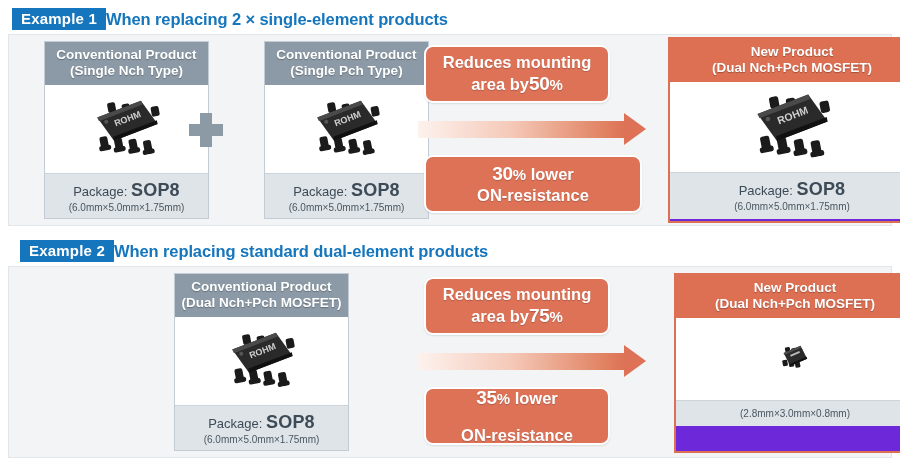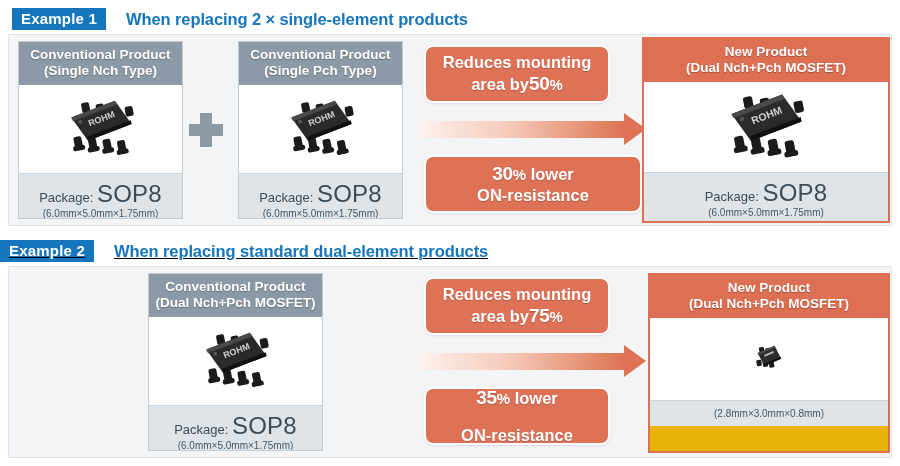--- a/index.html
+++ b/index.html
@@ -5,21 +5,21 @@
   * { box-sizing: border-box; margin: 0; padding: 0; }
   body {
     width: 900px; height: 466px;
     background: #ffffff;
     font-family: "Liberation Sans", sans-serif;
     overflow: hidden;
   }
   .page { position: relative; width: 900px; height: 466px; }
 
   
-  .ex-header { display: flex; align-items: center; gap: 20px; }
+  .ex-header { display: flex; align-items: center; gap: 0; }
   .ex-badge {
     background: #1576bd;
     color: #ffffff;
     font-size: 15px;
     font-weight: bold;
     padding: 3px 9px 4px 9px;
     letter-spacing: .2px;
     line-height: 1;
     white-space: nowrap;
   }
@@ -35,23 +35,24 @@
   .band {
     position: absolute;
     left: 8px; right: 8px;
     background: #f2f4f6;
     border: 1px solid #e2e6ea;
   }
 
   
   .panel {
     position: absolute;
-    background: #eab308;
+    background: #6d28d9;
     border: 1px solid #c3ccd4;
     overflow: hidden;
+    margin-left: 26px;
   }
   .panel.new { border: 2px solid #dd6f52; }
 
   .panel-head {
     background: #8b9aa6;
     color: #ffffff;
     text-align: center;
     font-weight: bold;
     font-size: 13.5px;
     line-height: 1.18;
@@ -67,21 +68,21 @@
     justify-content: center;
   }
 
   .panel-foot {
     background: #dfe4e8;
     border-top: 1px solid #ccd3d9;
     text-align: center;
     padding: 6px 2px 7px 2px;
   }
   .pkg-line { color: #3d4b57; font-size: 13px; line-height: 1.15; white-space: nowrap; }
-  .pkg-line .pkg-name { font-size: 24px; font-weight: normal; letter-spacing: .2px; }
+  .pkg-line .pkg-name { font-size: 18px; font-weight: bold; letter-spacing: .2px; }
   .dims { color: #4a5760; font-size: 10px; margin-top: 1px; white-space: nowrap; }
 
   
   .chip-wrap { transform: rotate(-11deg); }
 
   
   .plus {
     position: absolute;
     width: 34px; height: 34px;
   }
@@ -270,21 +271,21 @@
     </div>
     <div class="panel-foot">
       <div class="pkg-line">
         <span>Package:</span>
         <span class="pkg-name">SOP8</span>
       </div>
       <div class="dims">(6.0mm×5.0mm×1.75mm)</div>
     </div>
   </div>
 
-  <div class="ex-header" style="position:absolute;left:0;top:240px;text-decoration:underline;">
+  <div class="ex-header" style="position:absolute;left:20px;top:240px;">
     <span class="ex-badge">Example 2</span>
     <span class="ex-title">When replacing standard dual-element products</span>
   </div>
 
   <div class="band" style="top:266px;height:192px;"></div>
 
   <div class="panel" style="left:148px;top:273px;width:175px;height:178px;">
     <div class="panel-head">
       <div>Conventional Product</div>
       <div>(Dual Nch+Pch MOSFET)</div>

